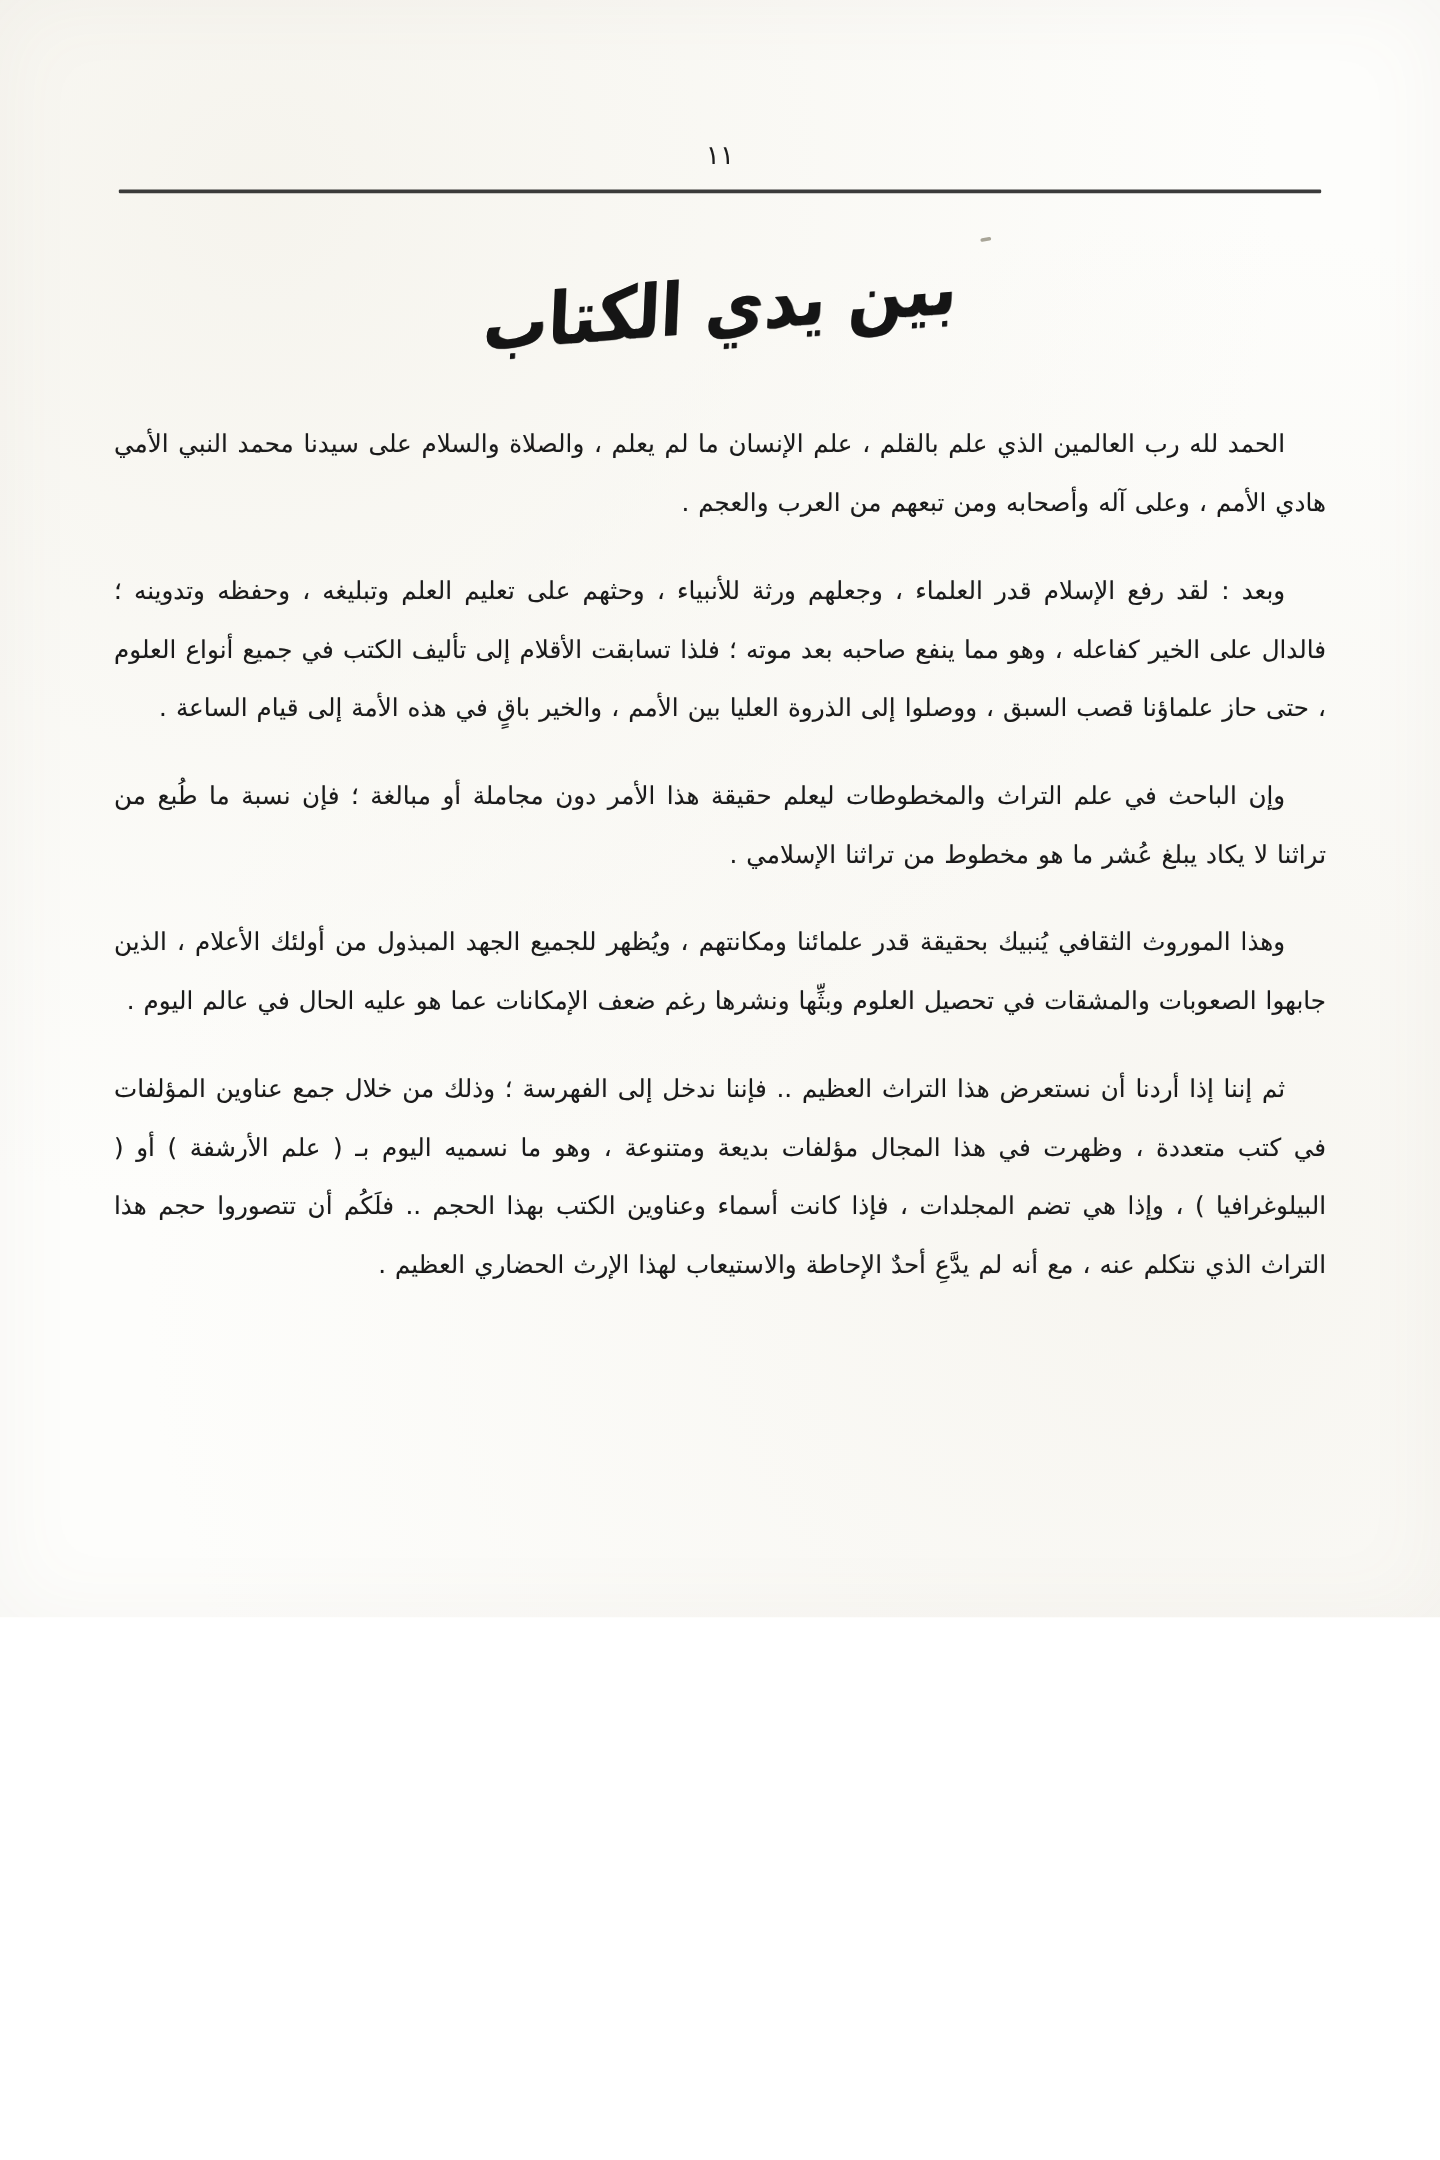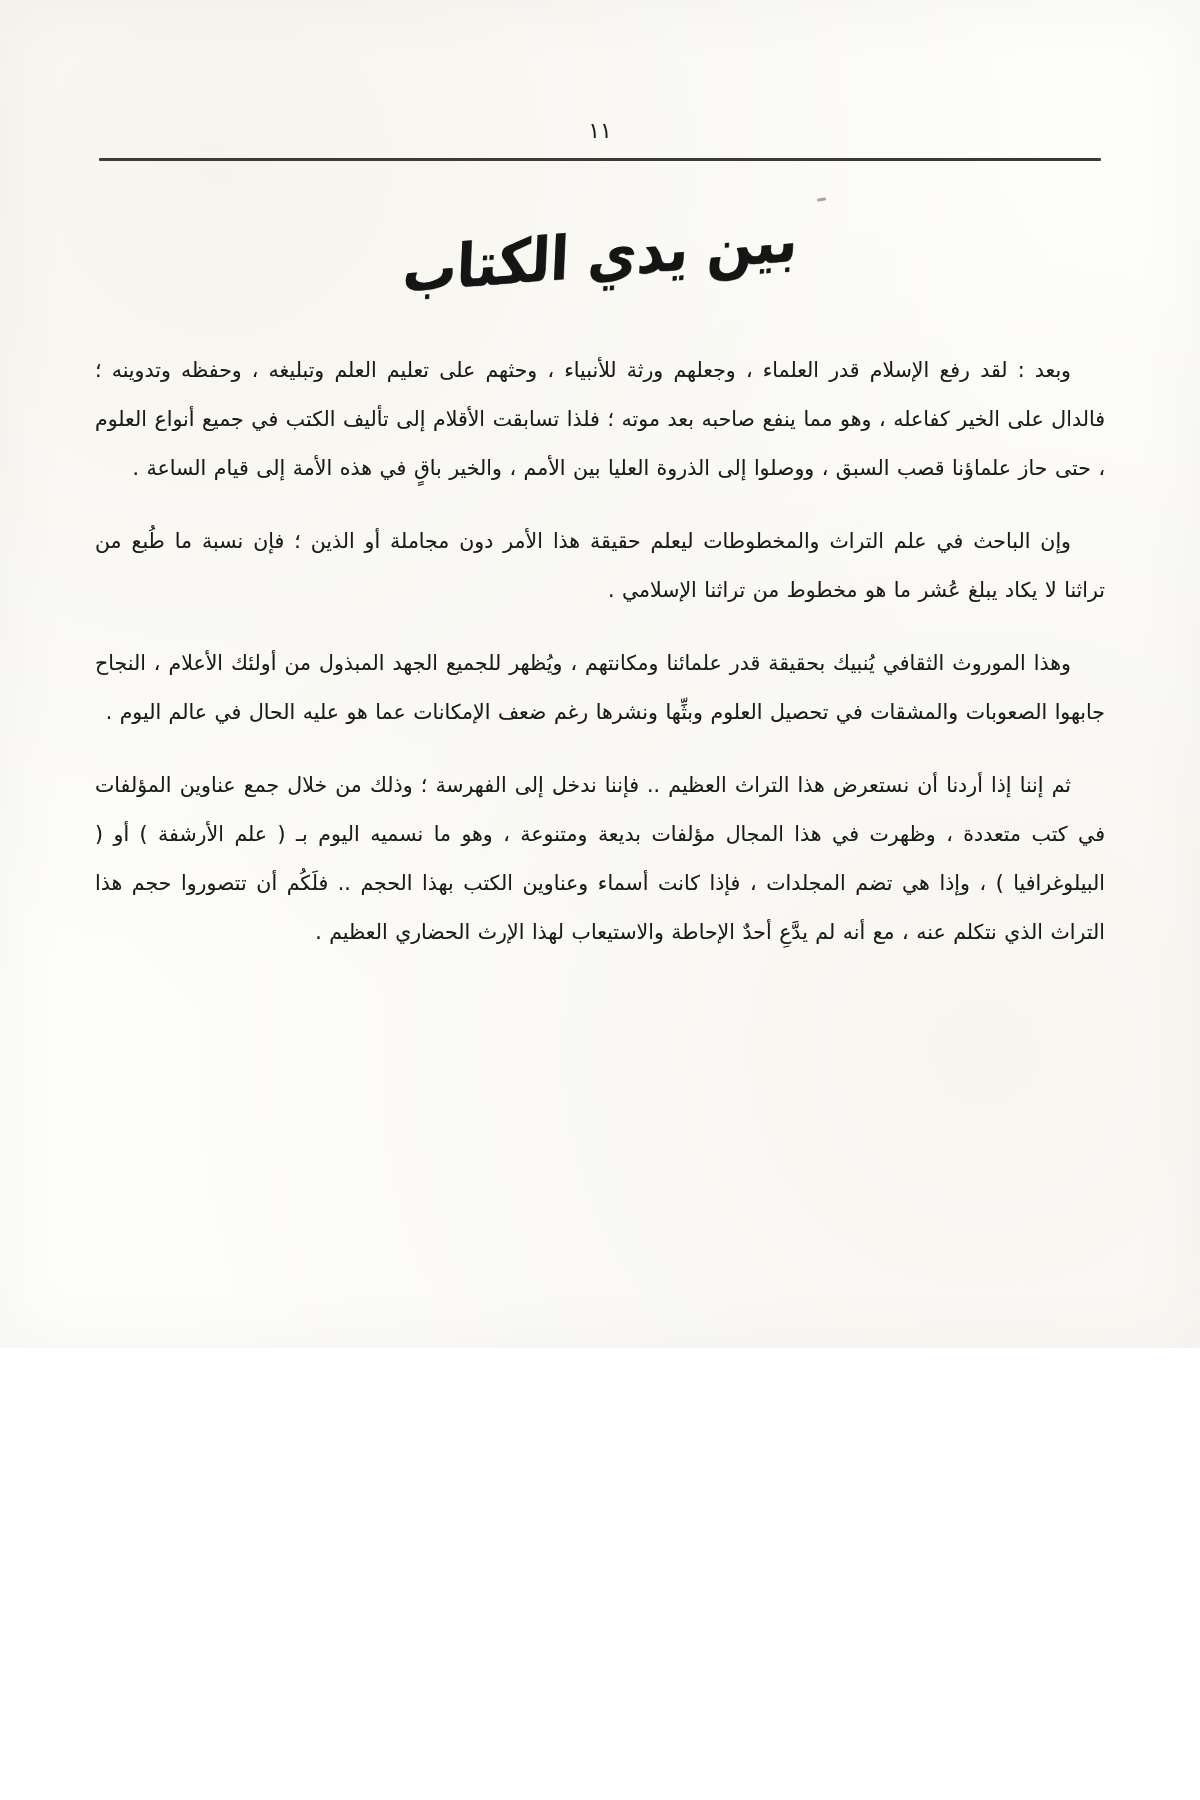--- a/index.html
+++ b/index.html
@@ -150,25 +150,26 @@
 
     <div class="head-rule"></div>
 
     <div class="speck"></div>
 
     <div class="title-wrap">
       <div class="title">بين يدي الكتاب</div>
     </div>
 
     <div class="body">
+      <p class="para">الحمد لله رب العالمين الذي علم بالقلم ، علم الإنسان ما لم يعلم ، والصلاة والسلام على سيدنا محمد النبي الأمي هادي الأمم ، وعلى آله وأصحابه ومن تبعهم من العرب والعجم .</p>
 
       <p class="para">وبعد : لقد رفع الإسلام قدر العلماء ، وجعلهم ورثة للأنبياء ، وحثهم على تعليم العلم وتبليغه ، وحفظه وتدوينه ؛ فالدال على الخير كفاعله ، وهو مما ينفع صاحبه بعد موته ؛ فلذا تسابقت الأقلام إلى تأليف الكتب في جميع أنواع العلوم ، حتى حاز علماؤنا قصب السبق ، ووصلوا إلى الذروة العليا بين الأمم ، والخير باقٍ في هذه الأمة إلى قيام الساعة .</p>
 
-      <p class="para">وإن الباحث في علم التراث والمخطوطات ليعلم حقيقة هذا الأمر دون مجاملة أو الذين ؛ فإن نسبة ما طُبع من تراثنا لا يكاد يبلغ عُشر ما هو مخطوط من تراثنا الإسلامي .</p>
+      <p class="para">وإن الباحث في علم التراث والمخطوطات ليعلم حقيقة هذا الأمر دون مجاملة أو مبالغة ؛ فإن نسبة ما طُبع من تراثنا لا يكاد يبلغ عُشر ما هو مخطوط من تراثنا الإسلامي .</p>
 
-      <p class="para">وهذا الموروث الثقافي يُنبيك بحقيقة قدر علمائنا ومكانتهم ، ويُظهر للجميع الجهد المبذول من أولئك الأعلام ، النجاح جابهوا الصعوبات والمشقات في تحصيل العلوم وبثِّها ونشرها رغم ضعف الإمكانات عما هو عليه الحال في عالم اليوم .</p>
+      <p class="para">وهذا الموروث الثقافي يُنبيك بحقيقة قدر علمائنا ومكانتهم ، ويُظهر للجميع الجهد المبذول من أولئك الأعلام ، الذين جابهوا الصعوبات والمشقات في تحصيل العلوم وبثِّها ونشرها رغم ضعف الإمكانات عما هو عليه الحال في عالم اليوم .</p>
 
       <p class="para">ثم إننا إذا أردنا أن نستعرض هذا التراث العظيم .. فإننا ندخل إلى الفهرسة ؛ وذلك من خلال جمع عناوين المؤلفات في كتب متعددة ، وظهرت في هذا المجال مؤلفات بديعة ومتنوعة ، وهو ما نسميه اليوم بـ ( علم الأرشفة ) أو ( البيلوغرافيا ) ، وإذا هي تضم المجلدات ، فإذا كانت أسماء وعناوين الكتب بهذا الحجم .. فلَكُم أن تتصوروا حجم هذا التراث الذي نتكلم عنه ، مع أنه لم يدَّعِ أحدٌ الإحاطة والاستيعاب لهذا الإرث الحضاري العظيم .</p>
 
     </div>
 
   </div>
 </div>
 
 </body></html>

